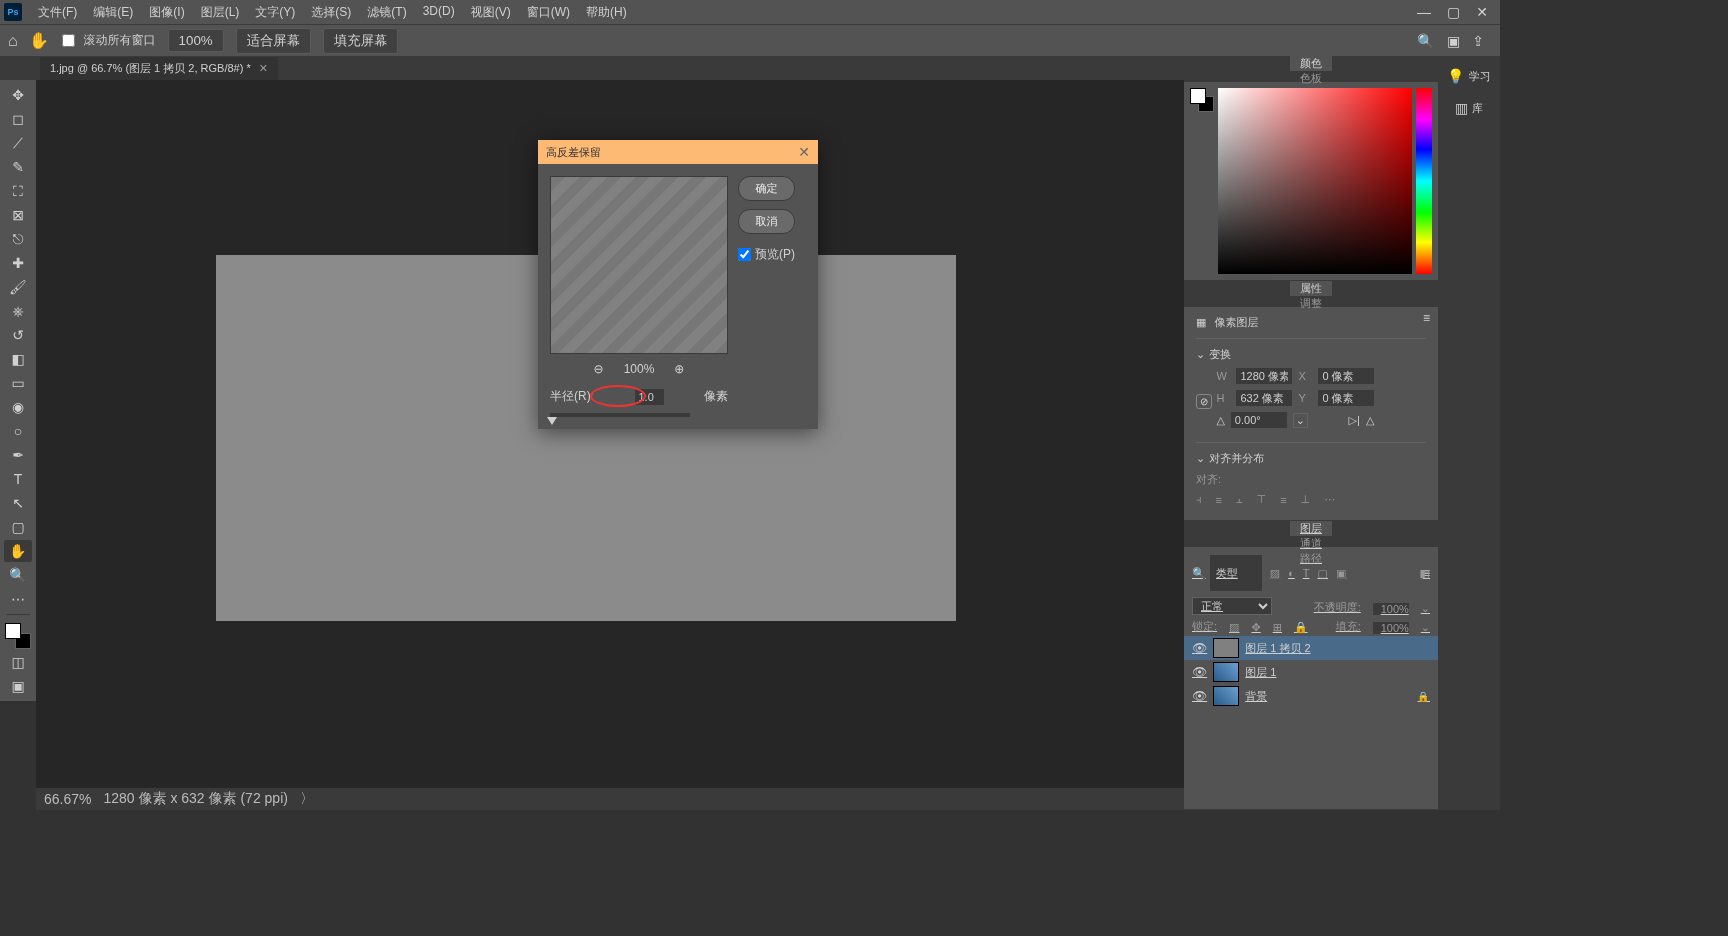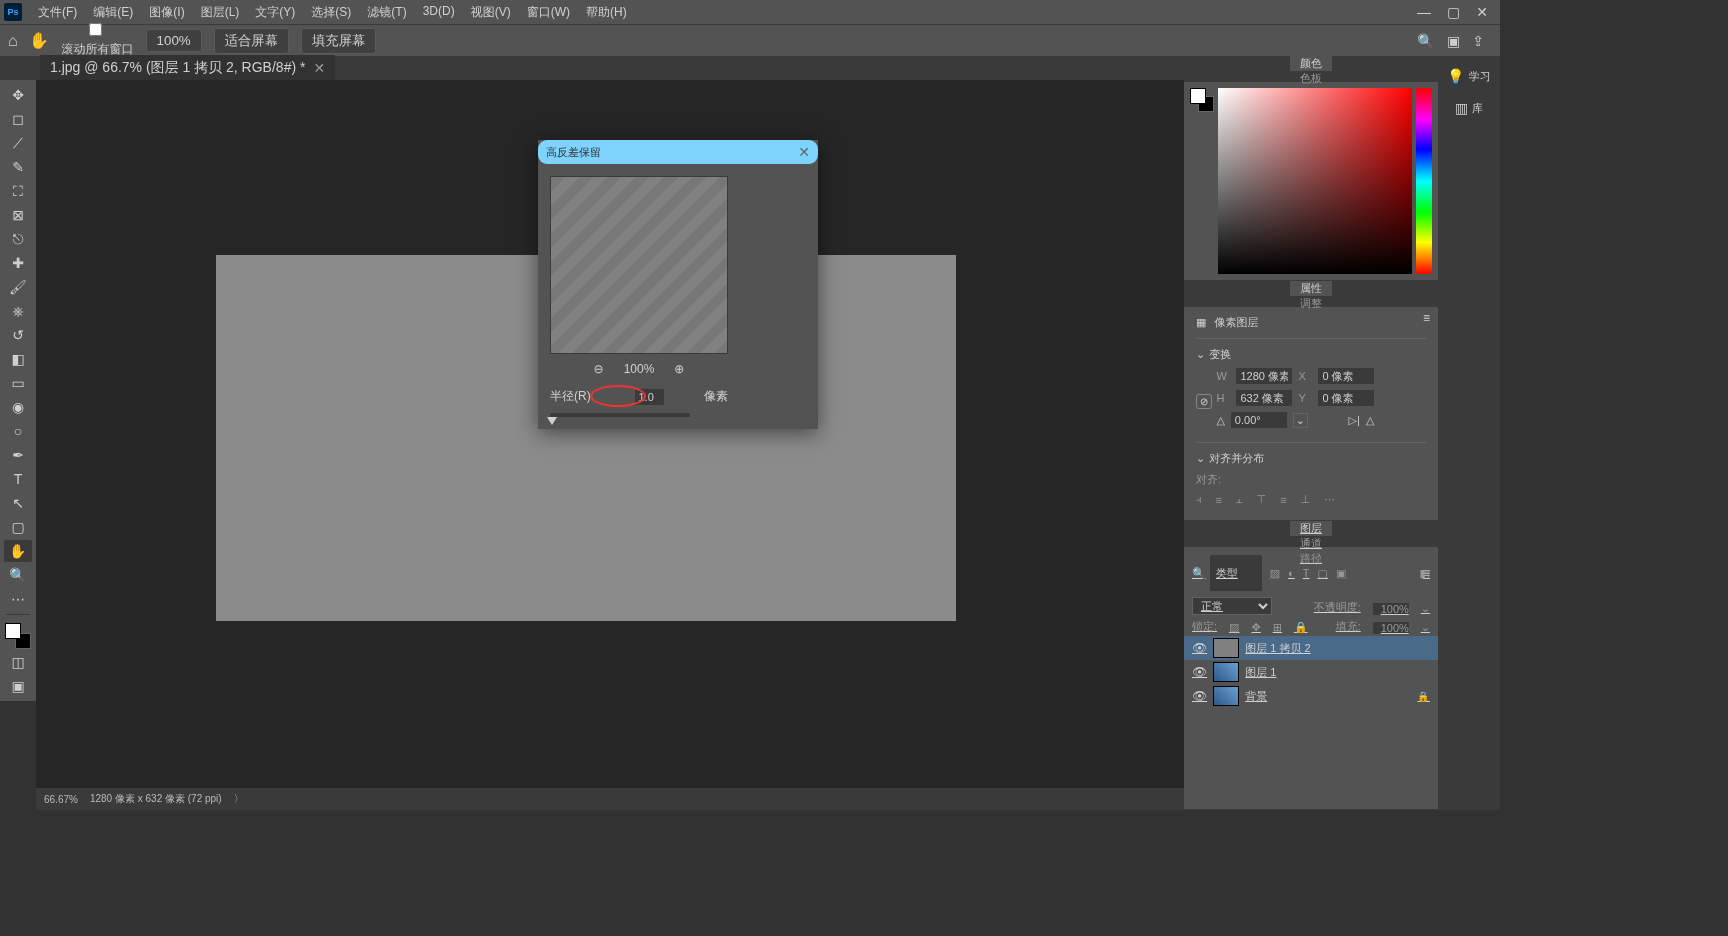--- a/index.html
+++ b/index.html
@@ -9,29 +9,29 @@
 .menubar { height: 24px; background: #535353; display: flex; align-items: center; padding: 0 4px; }
 .ps-logo { width: 18px; height: 18px; background: #001e36; color: #31a8ff; font-size: 9px; font-weight: bold; display: flex; align-items: center; justify-content: center; margin-right: 8px; border-radius: 2px; }
 .menu-item { padding: 0 8px; cursor: pointer; }
 .window-controls { margin-left: auto; display: flex; gap: 16px; padding-right: 8px; }
 .wc { cursor: pointer; font-size: 14px; }
 
 
 .optbar { height: 32px; background: #535353; border-top: 1px solid #3a3a3a; display: flex; align-items: center; padding: 0 8px; gap: 12px; }
 .home-icon { font-size: 16px; cursor: pointer; }
 .hand-icon-opt { font-size: 16px; }
-.scroll-opt { display: flex; align-items: center; gap: 5px; flex-direction: column; }
+.scroll-opt { display: flex; align-items: center; gap: 5px; }
 .scroll-opt input[type=checkbox] { margin-right: 4px; }
 .opt-btn { background: #404040; border: 1px solid #5a5a5a; padding: 3px 10px; border-radius: 3px; cursor: pointer; color: #d0d0d0; }
 .optbar-right { margin-left: auto; display: flex; gap: 12px; padding-right: 8px; }
 .optbar-right span { cursor: pointer; font-size: 14px; }
 
 
 .doctab-bar { height: 24px; background: #3a3a3a; display: flex; align-items: center; padding-left: 40px; }
-.doctab { background: #323232; padding: 4px 10px; font-size: 14px; display: flex; align-items: center; gap: 8px; }
+.doctab { background: #323232; padding: 4px 10px; font-size: 11px; display: flex; align-items: center; gap: 8px; }
 .doctab .close { cursor: pointer; color: #999; }
 
 
 .toolbar { position: absolute; left: 0; top: 80px; width: 36px; background: #535353; display: flex; flex-direction: column; align-items: center; padding: 4px 0; gap: 2px; }
 .toolbar .tool { width: 28px; height: 22px; display: flex; align-items: center; justify-content: center; cursor: pointer; border-radius: 2px; font-size: 14px; }
 .toolbar .tool.active { background: #3a3a3a; }
 .tool-divider { width: 24px; height: 1px; background: #3a3a3a; margin: 2px 0; }
 .fgbg { position: relative; width: 26px; height: 26px; margin-top: 4px; }
 .fgbg .fg { position: absolute; width: 16px; height: 16px; background: #fff; border: 1px solid #000; top: 0; left: 0; z-index: 2; }
 .fgbg .bg { position: absolute; width: 16px; height: 16px; background: #000; border: 1px solid #666; bottom: 0; right: 0; }
@@ -82,40 +82,40 @@
 .opacity-input { background: #3a3a3a; border: none; color: #999; width: 36px; font-size: 11px; text-align: right; }
 .layer-item { display: flex; align-items: center; padding: 2px 8px; gap: 6px; cursor: pointer; }
 .layer-item.selected { background: #4a6a8a; }
 .layer-eye { cursor: pointer; font-size: 12px; }
 .layer-thumb { width: 26px; height: 20px; background: linear-gradient(45deg,#2a5a8a,#6aa0d0); border: 1px solid #000; }
 .layer-thumb.gray { background: #808080; }
 .lock-small { margin-left: auto; font-size: 10px; color: #999; }
 
 
 .dialog { position: absolute; left: 538px; top: 140px; width: 280px; background: #535353; box-shadow: 0 4px 20px rgba(0,0,0,0.5); }
-.dialog-title { height: 24px; background: #7dd3fc; color: #333; display: flex; align-items: center; padding: 0 8px; font-size: 11px; border-radius: 9px; }
+.dialog-title { height: 24px; background: #fdba74; color: #333; display: flex; align-items: center; padding: 0 8px; font-size: 11px; }
 .dialog-close { margin-left: auto; cursor: pointer; font-size: 14px; color: #666; }
 .dialog-body { padding: 12px; display: flex; gap: 10px; }
 .dialog-preview { width: 178px; }
 .preview-img { width: 178px; height: 178px; background: #7d7d7d; border: 1px solid #3a3a3a; position: relative; overflow: hidden; }
 .preview-img::after { content:""; position:absolute; inset:0; background: repeating-linear-gradient(135deg, rgba(0,0,0,0.05) 0 10px, rgba(255,255,255,0.03) 10px 20px); }
 .zoom-row { display: flex; align-items: center; justify-content: center; gap: 20px; margin-top: 8px; font-size: 12px; }
 .zoom-row .zicon { cursor: pointer; }
 .radius-row { display: flex; align-items: center; gap: 6px; margin-top: 12px; position: relative; justify-content: space-between; }
 .radius-input { background: #3a3a3a; border: none; color: #d0d0d0; padding: 2px 4px; width: 29px; font-size: 11px; }
 .ellipse { position: absolute; border: 2px solid #ee3333; border-radius: 50%; width: 56px; height: 22px; left: 40px; top: -3px; pointer-events: none; }
 .slider { width: 140px; height: 4px; background: #3a3a3a; margin-top: 8px; position: relative; }
 .slider-handle { position: absolute; width: 0; height: 0; border-left: 5px solid transparent; border-right: 5px solid transparent; border-top: 8px solid #d0d0d0; top: 4px; left: -3px; }
 .dialog-buttons { display: flex; flex-direction: column; gap: 8px; }
 .dlg-btn { background: #6a6a6a; border: 1px solid #3a3a3a; color: #eee; padding: 4px 16px; border-radius: 12px; cursor: pointer; font-size: 11px; text-align: center; }
 .dlg-check { display: flex; align-items: center; gap: 4px; margin-top: 4px; }
 .dlg-check input { margin: 0; }
 
 
-.statusbar { position: absolute; left: 36px; bottom: 0; right: 316px; height: 22px; background: #3a3a3a; display: flex; align-items: center; padding: 0 8px; gap: 12px; font-size: 10px; color: #bbb; }
+.statusbar { position: absolute; left: 36px; bottom: 0; right: 316px; height: 22px; background: #3a3a3a; display: flex; align-items: center; padding: 0 8px; gap: 12px; font-size: 14px; color: #bbb; }
 .scroll-track { position: absolute; right: 0; top: 56px; bottom: 22px; width: 10px; background: #3a3a3a; }
 </style>
 </head>
 <body>
 
 <div class="menubar">
   <div class="ps-logo">Ps</div>
   <div id="menu-items" style="display: flex; justify-content: flex-end;">
       <span class="menu-item">文件(F)</span>
       <span class="menu-item">编辑(E)</span>
@@ -212,20 +212,28 @@
       <div class="radius-row">
         <div class="ellipse"></div>
         <span>半径(R):</span>
         <input class="radius-input" value="1.0" style="">
         <span>像素</span>
       </div>
       <div class="slider">
         <div class="slider-handle"></div>
       </div>
     </div>
+    <div class="dialog-buttons">
+      <button class="dlg-btn">确定</button>
+      <button class="dlg-btn">取消</button>
+      <label class="dlg-check">
+        <input type="checkbox" checked="" style="">
+        <span>预览(P)</span>
+      </label>
+    </div>
   </div>
 </div>
 
 <div class="right-col">
   <div class="scroll-track"></div>
   <div class="right-main">
 
     <div class="panel">
       <div class="panel-tabs" id="color-tabs">
         <span class="ptab active">颜色</span>

